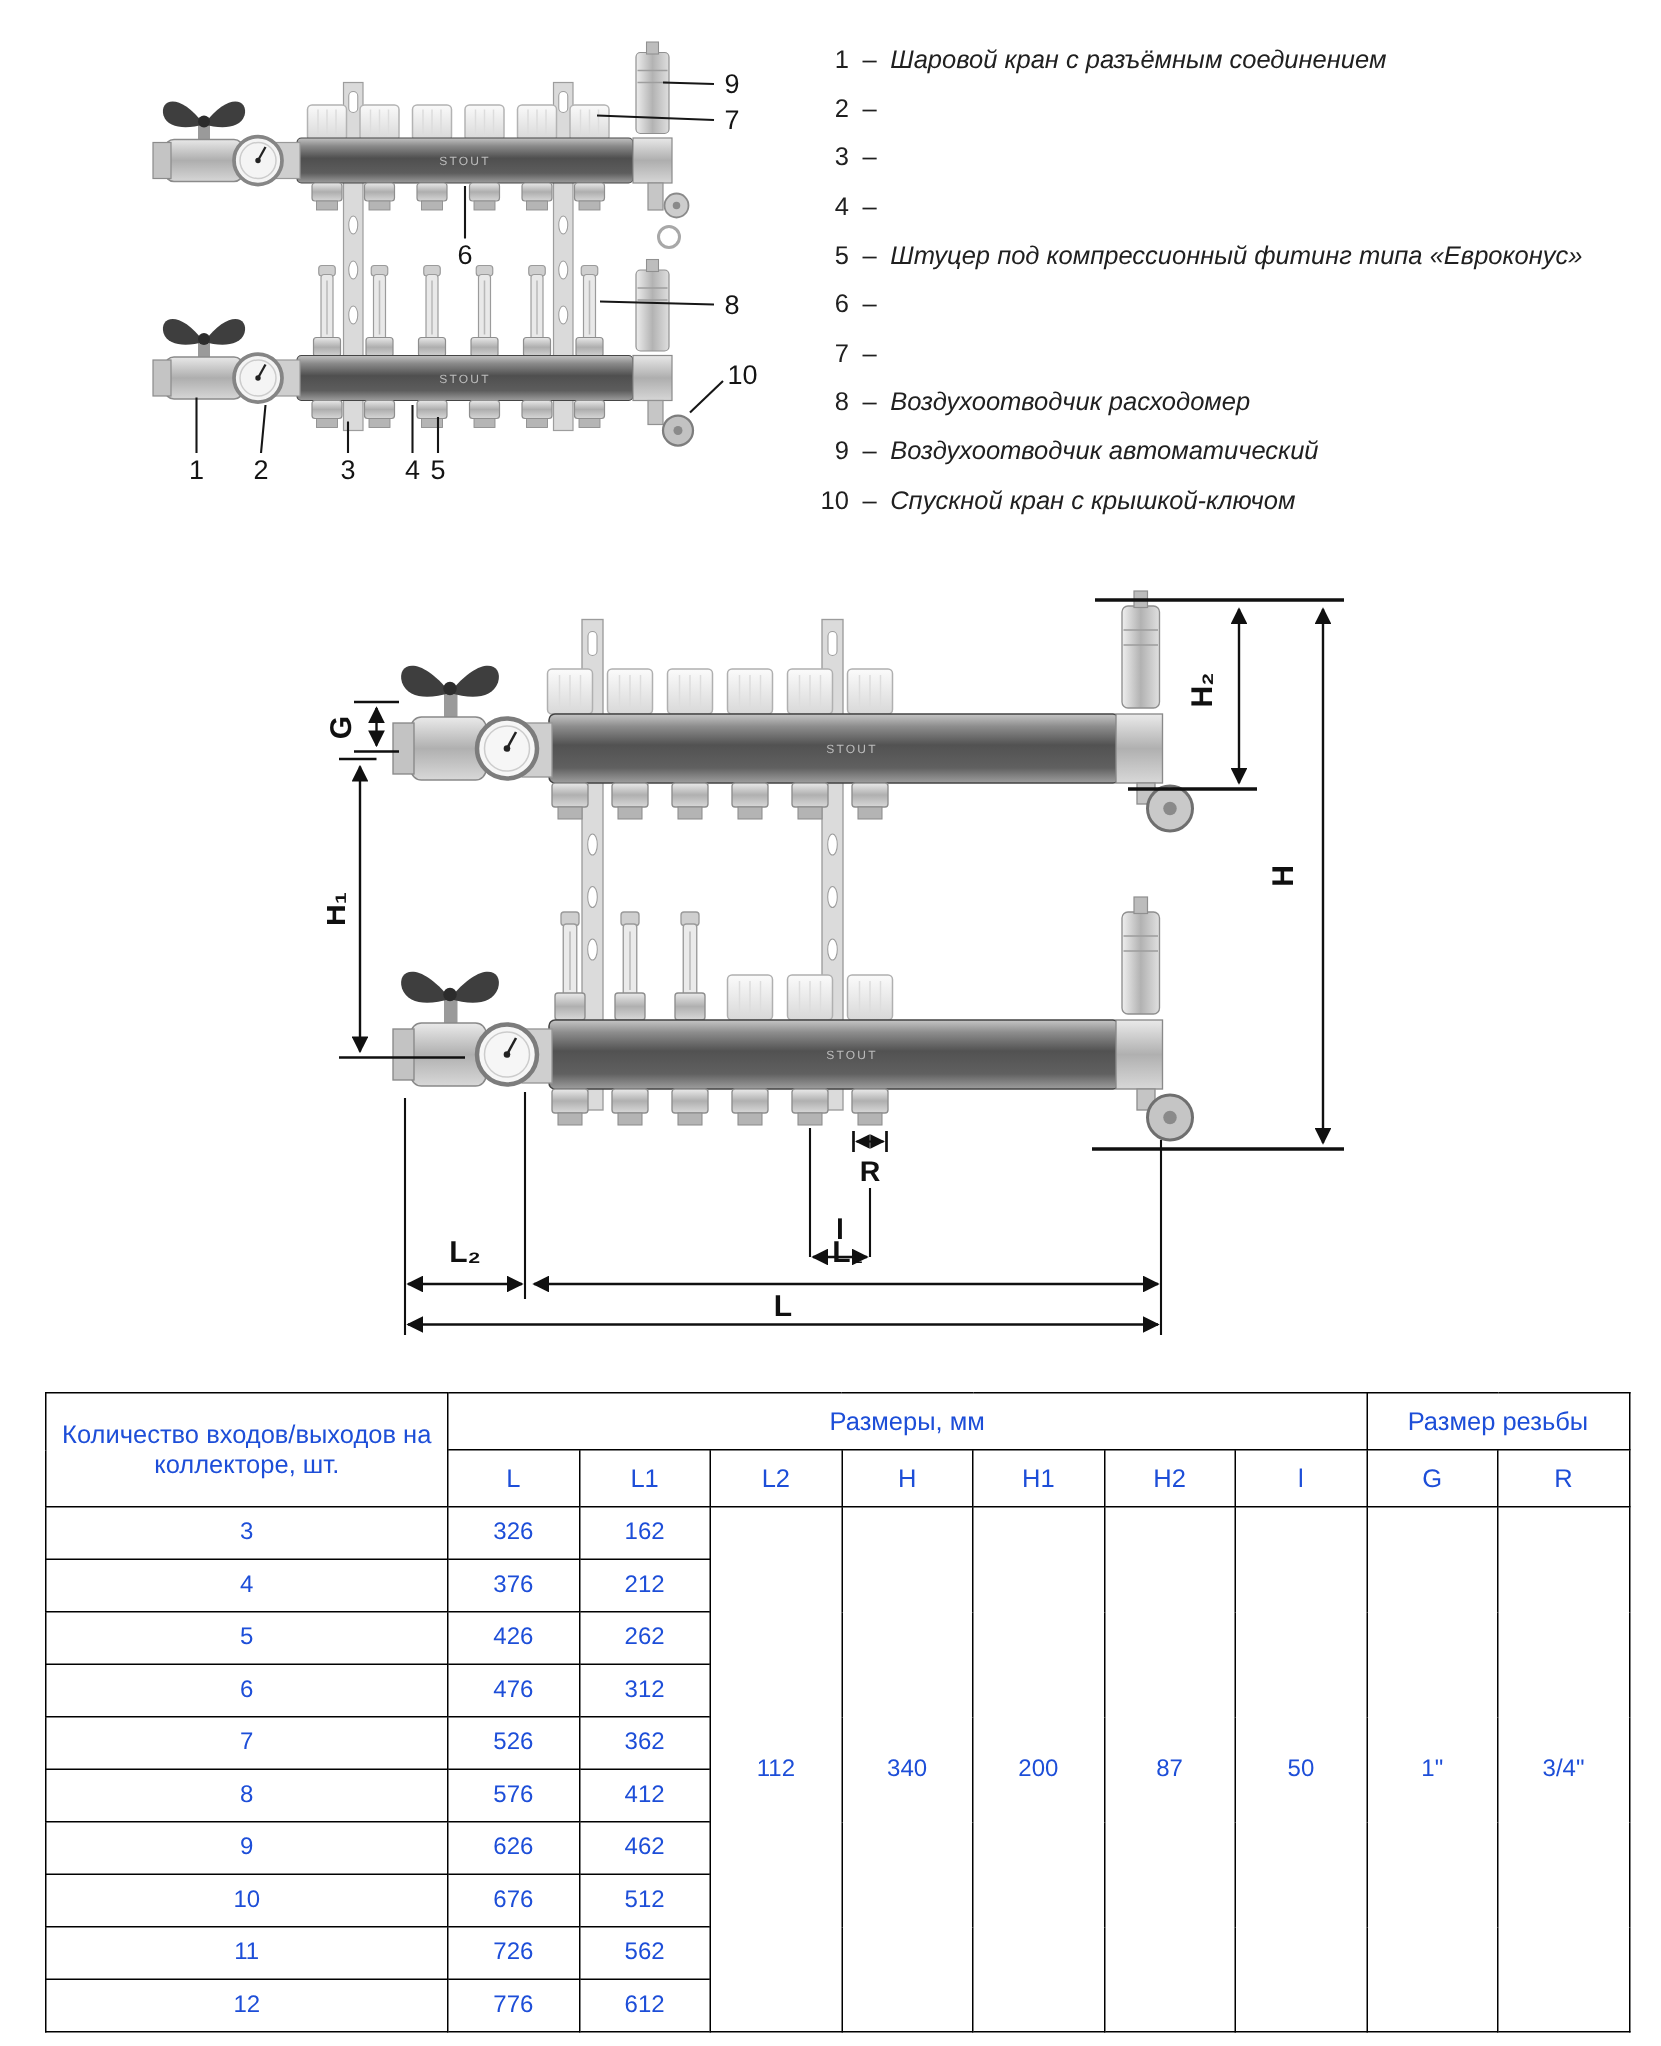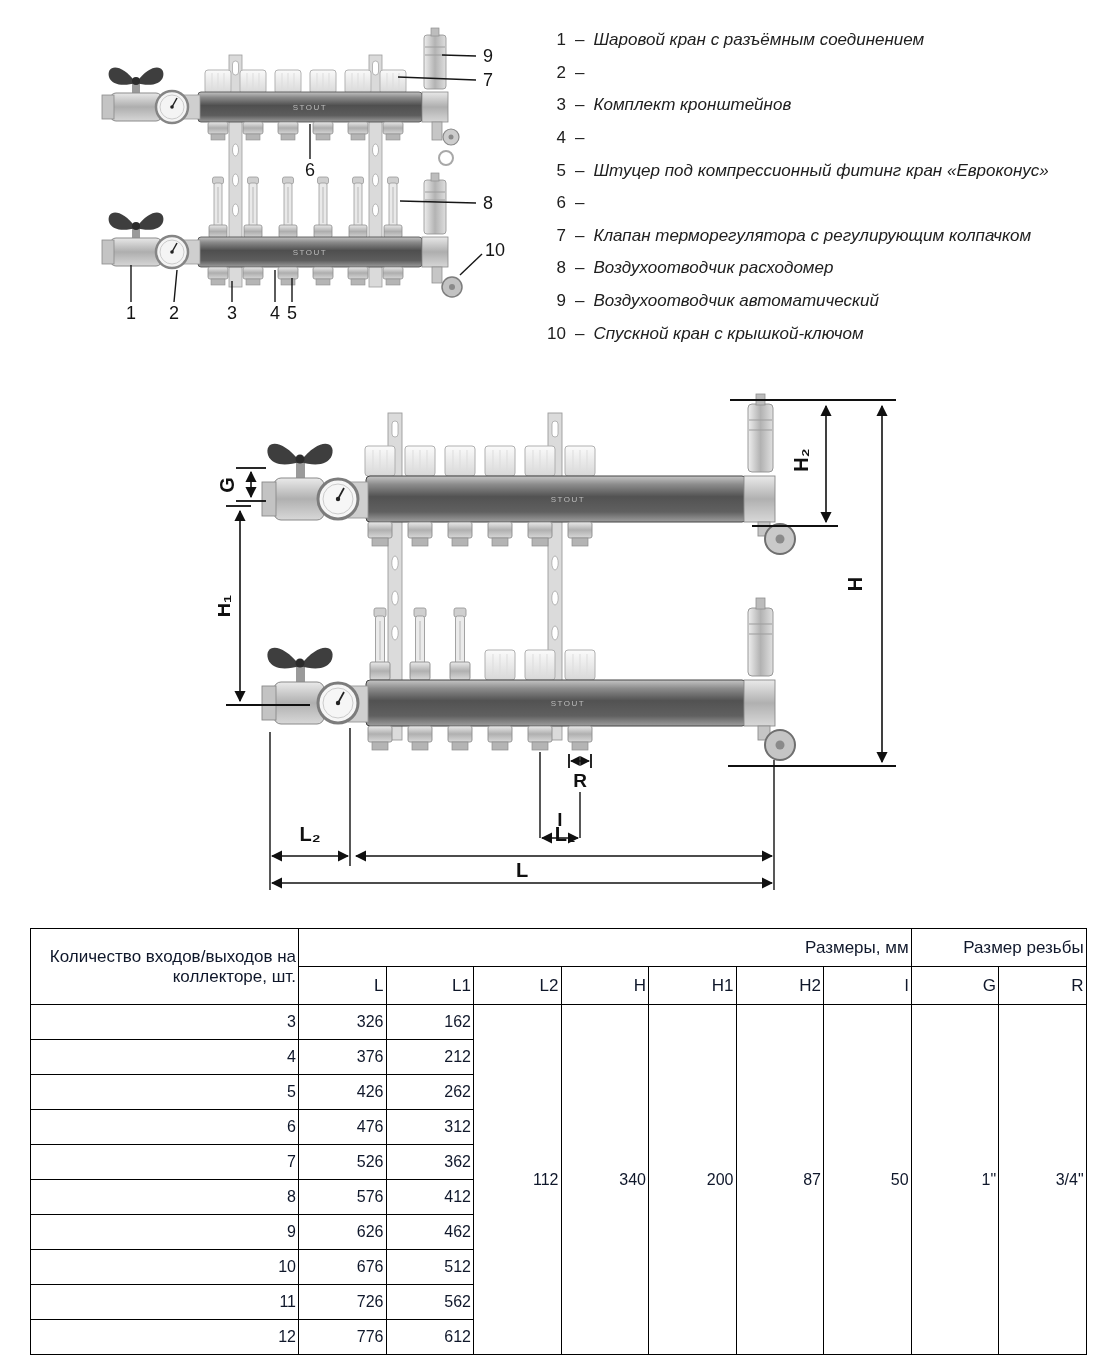--- a/index.html
+++ b/index.html
@@ -18,22 +18,22 @@
   .diagram-wrap{position:absolute;left:218px;top:388px;}
   svg text{font-family:"Liberation Sans","DejaVu Sans",sans-serif;}
   .co{font-size:18px;fill:#141414;}
   .dim{font-size:20px;font-weight:700;fill:#101010;}
   .dim-s{font-size:19px;font-weight:700;fill:#101010;}
   .brand{font-size:8px;fill:#bdbdbd;letter-spacing:1.5px;}
 
   
   .tbl{position:absolute;left:30px;top:928px;border-collapse:collapse;table-layout:fixed;
        width:1056px;}
-  .tbl th,.tbl td{border:1.5px solid #000;text-align:right;vertical-align:middle;
-       font-weight:400;color:#0f172a;padding:0 2px;}
+  .tbl th,.tbl td{border:1.5px solid #000;text-align:center;vertical-align:middle;
+       font-weight:400;color:#1d4ed8;padding:0 2px;}
   .tbl thead tr{height:38px;}
   .tbl thead th{font-size:17px;}
   .tbl tbody tr{height:35px;}
   .tbl tbody td{font-size:16px;}
 </style>
 </head>
 <body>
 
 <div class="page">
 
@@ -194,39 +194,37 @@
         <span class="legend-dash">–</span>
         <span class="legend-text">Шаровой кран с разъёмным соединением</span>
       </div>
     <div class="legend-row">
         <span class="legend-num">2</span>
         <span class="legend-dash">–</span>
       </div>
     <div class="legend-row">
         <span class="legend-num">3</span>
         <span class="legend-dash">–</span>
-        <span class="legend-text">Комплект кронштейнов</span>
       </div>
     <div class="legend-row">
         <span class="legend-num">4</span>
         <span class="legend-dash">–</span>
       </div>
     <div class="legend-row">
         <span class="legend-num">5</span>
         <span class="legend-dash">–</span>
-        <span class="legend-text">Штуцер под компрессионный фитинг кран «Евроконус»</span>
+        <span class="legend-text">Штуцер под компрессионный фитинг типа «Евроконус»</span>
       </div>
     <div class="legend-row">
         <span class="legend-num">6</span>
         <span class="legend-dash">–</span>
       </div>
     <div class="legend-row">
         <span class="legend-num">7</span>
         <span class="legend-dash">–</span>
-        <span class="legend-text">Клапан терморегулятора с регулирующим колпачком</span>
       </div>
     <div class="legend-row">
         <span class="legend-num">8</span>
         <span class="legend-dash">–</span>
         <span class="legend-text">Воздухоотводчик расходомер</span>
       </div>
     <div class="legend-row">
         <span class="legend-num">9</span>
         <span class="legend-dash">–</span>
         <span class="legend-text">Воздухоотводчик автоматический</span>

